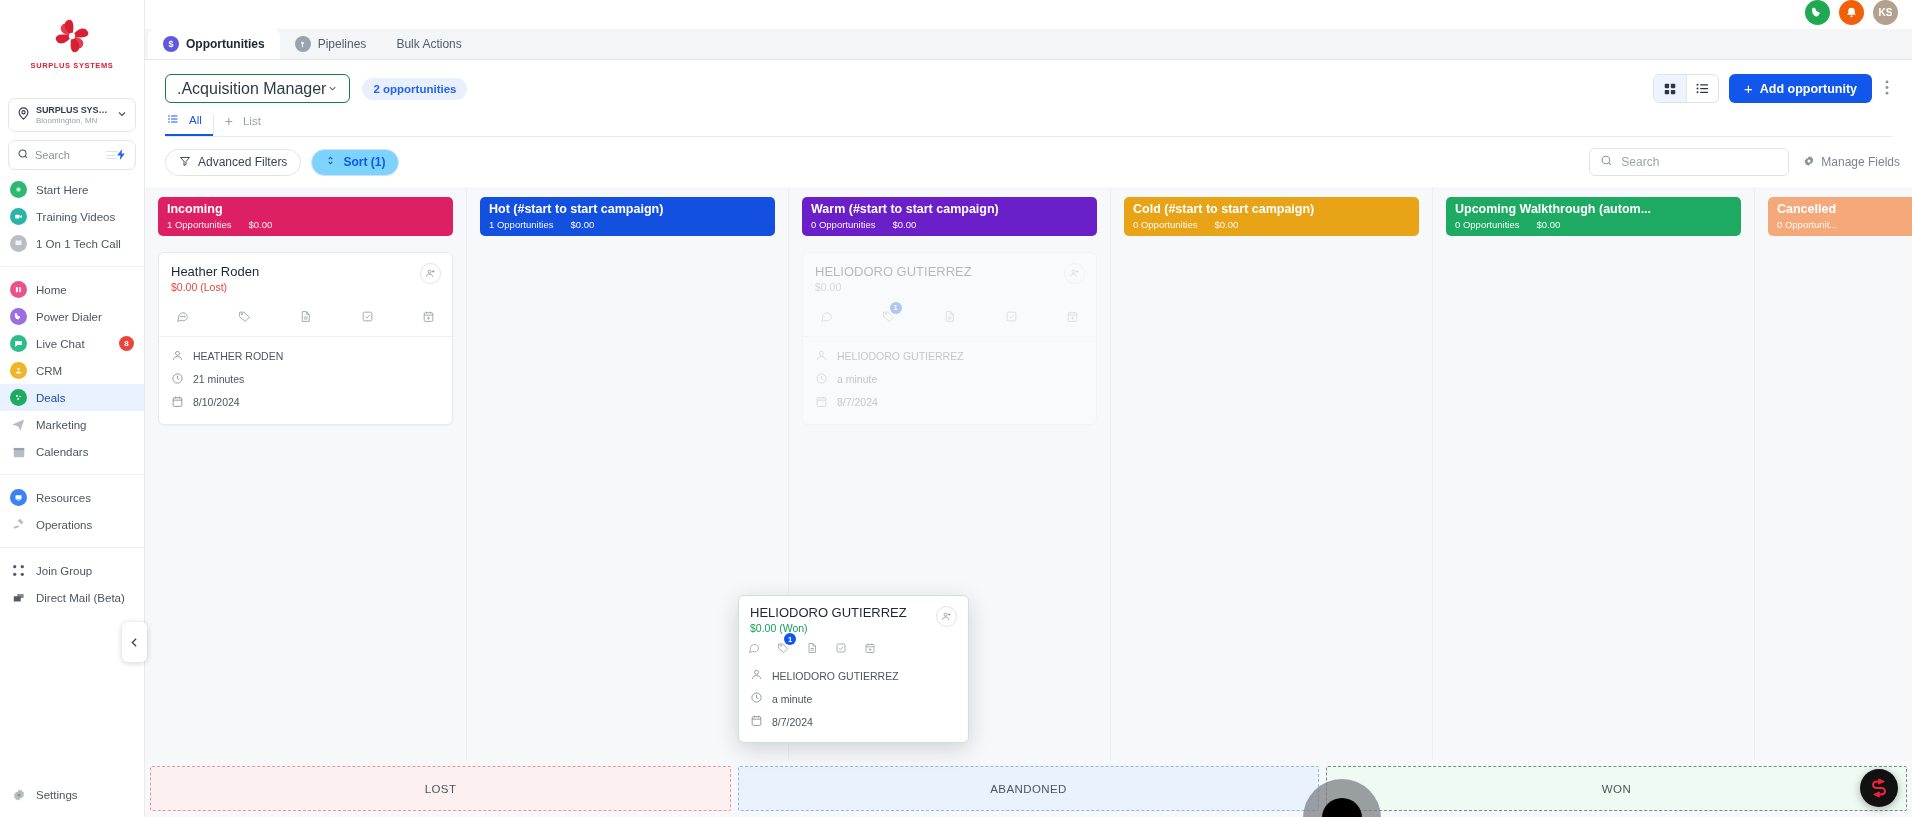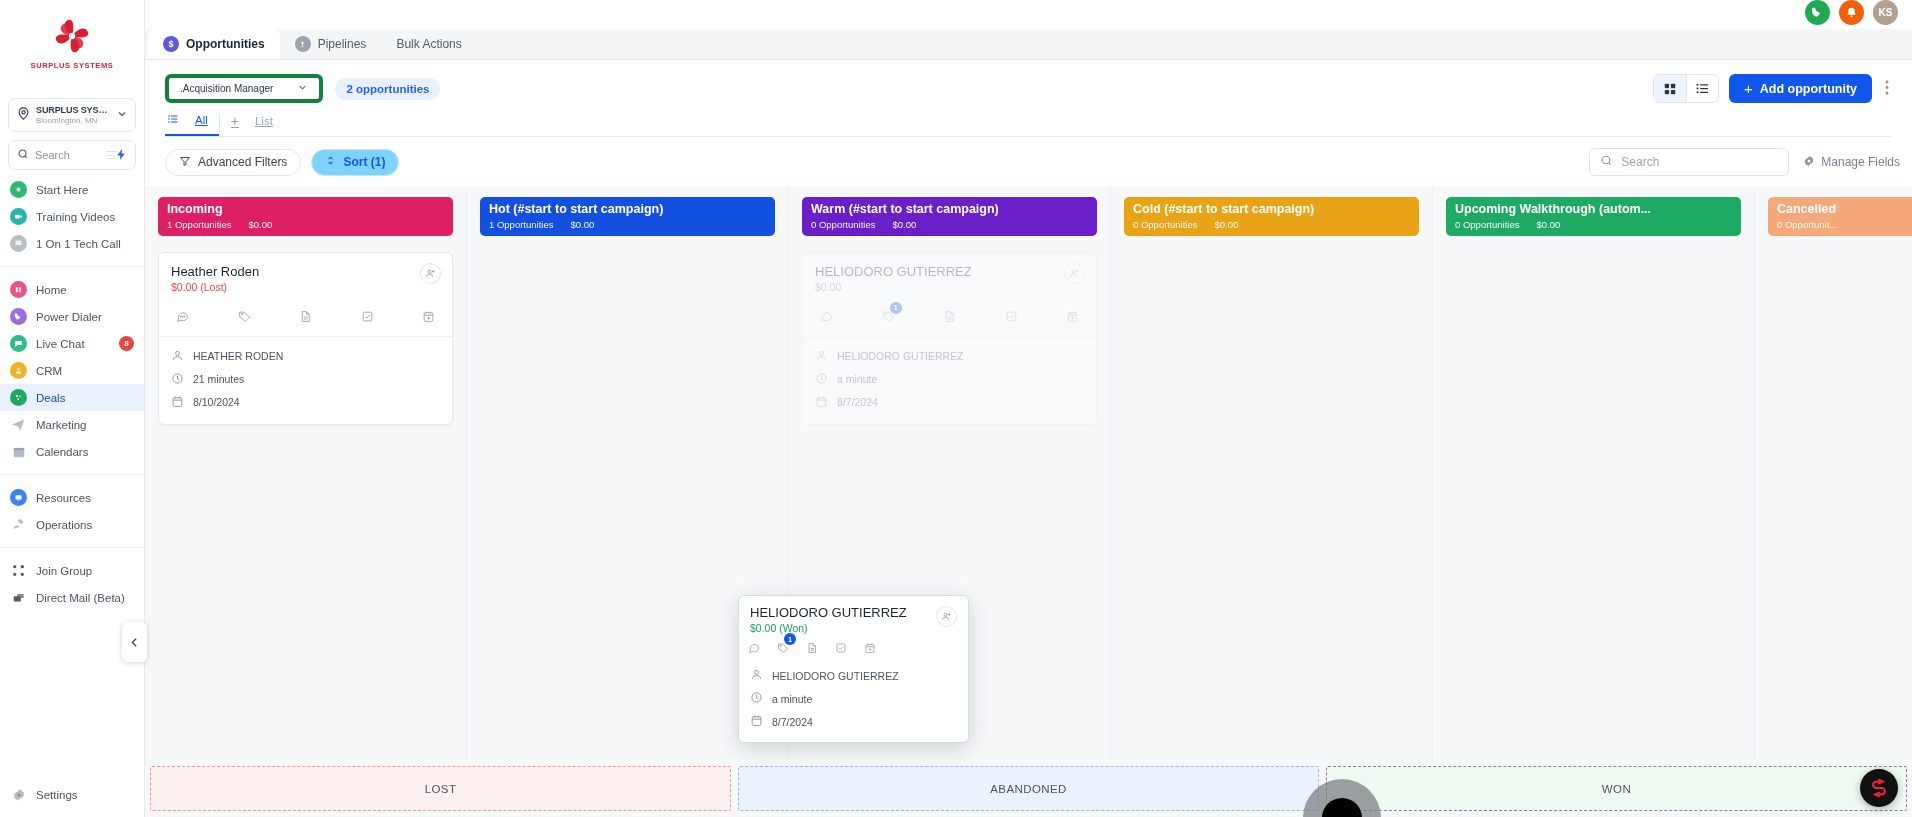--- a/index.html
+++ b/index.html
@@ -85,37 +85,37 @@
   }
   .tab { display: flex; align-items: center; gap: 7px; padding: 0 15px;
     font-size: 12px; color: #525c68; cursor: pointer; }
   .tab.active { background: #fff; color: #1d2733; font-weight: 700;
     border-top-left-radius: 7px; border-top-right-radius: 7px; }
   .tab-ico { width: 16px; height: 16px; border-radius: 50%; display: flex;
     align-items: center; justify-content: center; font-size: 9px; color: #fff; font-weight: 700; }
 
   .toolbar { display: flex; align-items: center; padding: 14px 20px 0 20px; gap: 12px; }
   .pipe-select {
-    height: 29px; border: 4px solid #15803d; border-radius: 6px; display: flex;
-    align-items: center; gap: 24px; padding: 0 11px; font-size: 10px; color: #2e3a47; cursor: pointer;
+    height: 29px; border: 1px solid #15803d; border-radius: 6px; display: flex;
+    align-items: center; gap: 1px; padding: 0 11px; font-size: 16px; color: #2e3a47; cursor: pointer;
   }
   .opp-pill { background: #e8f0fe; color: #2563eb; font-size: 11.5px; font-weight: 700;
     border-radius: 13px; padding: 5px 11px; }
   .toolbar-right { margin-left: auto; display: flex; align-items: center; gap: 10px; }
   .viewtoggle { display: flex; border: 1px solid #dfe3e8; border-radius: 6px; overflow: hidden; height: 29px; }
   .vt { width: 32px; display: flex; align-items: center; justify-content: center; cursor: pointer; color: #3c4450; }
   .vt.active { background: #eef4fd; color: #1d2733; }
   .vt + .vt { border-left: 1px solid #e5e8eb; }
   .add-btn { background: #1257eb; color: #fff; border: none; height: 29px; border-radius: 6px;
     padding: 0 15px; font-size: 12.5px; font-weight: 700; cursor: pointer;
     display: flex; align-items: center; gap: 7px; font-family: inherit; }
   .kebab { color: #8a929b; font-size: 14px; cursor: pointer; padding: 0 3px; letter-spacing: 1px; }
 
   .listtabs { display: flex; align-items: center; gap: 0; padding: 10px 20px 0 20px; }
-  .lt { display: flex; align-items: center; gap: 16px; font-size: 11.5px; padding: 0 11px 7px 2px; cursor: pointer; text-decoration: underline; }
+  .lt { display: flex; align-items: center; gap: 10px; font-size: 11.5px; padding: 0 11px 7px 2px; cursor: pointer; }
   .lt.active { color: #1257eb; border-bottom: 2.5px solid #1257eb; }
   .lt.muted { color: #9aa3ad; border-left: 1px solid #e5e8eb; padding-left: 11px; padding-bottom:7px; }
   .listtabs-rule { height: 1px; background: #e9ebee; margin: 0 20px; }
 
   .filterbar { display: flex; align-items: center; padding: 11px 12px 11px 20px; gap: 10px; }
   .chip { height: 27px; border-radius: 14px; display: flex; align-items: center; gap: 7px;
     padding: 0 13px; font-size: 12px; cursor: pointer; border: 1px solid #e0e4e9; color: #3c4450; background:#fff; }
   .chip.sel { background: #7dd3fc; border-color: #cfe0fb; color: #1257eb; font-weight: 700; }
   .filter-right { margin-left: auto; display: flex; align-items: center; gap: 14px; }
   .srch { width: 200px; height: 28px; border: 1px solid #e0e4e9; border-radius: 6px;

